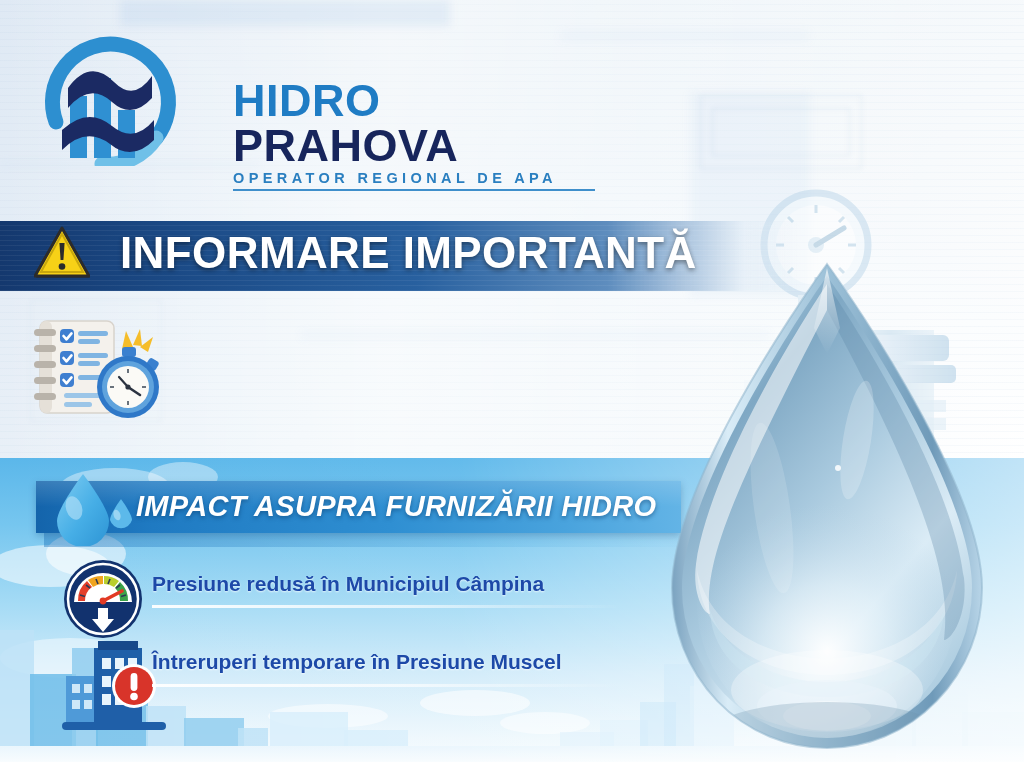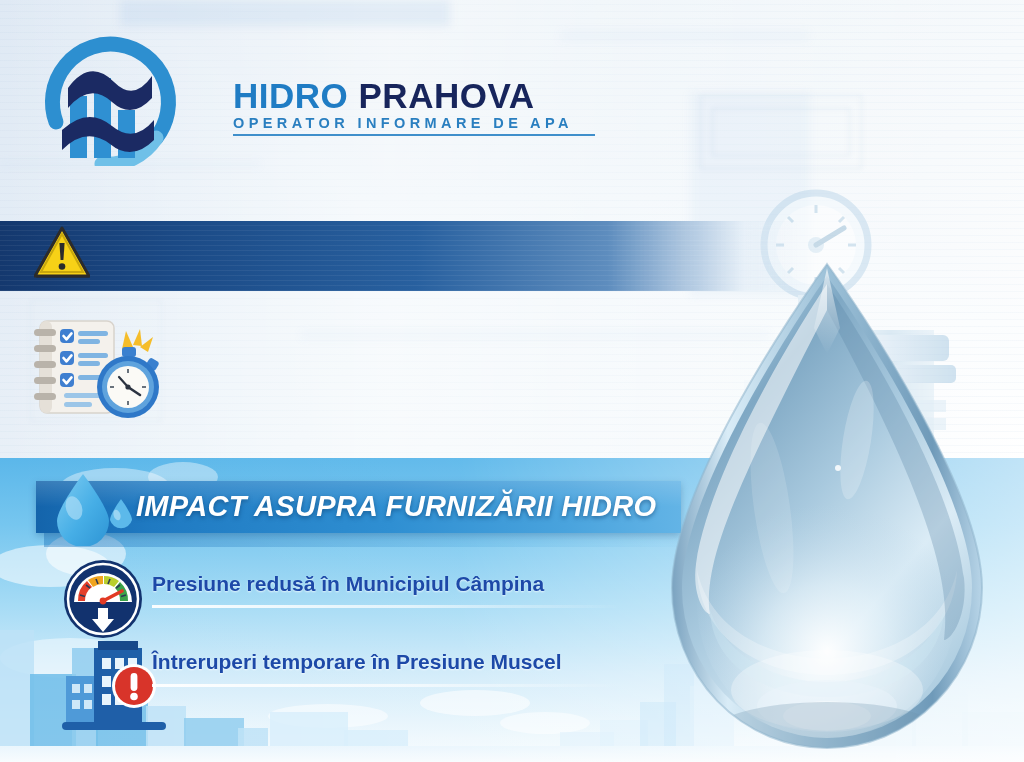--- a/index.html
+++ b/index.html
@@ -46,21 +46,21 @@
   .bld.vl{background:#d8eefb;}
   .ground{
     position:absolute;left:0;bottom:0;width:1024px;height:16px;
     background:linear-gradient(180deg,#eaf6fd 0%,#f8fcfe 100%);
   }
 
   
   .logo{position:absolute;left:38px;top:26px;width:540px;height:140px;}
   .logo-mark{position:absolute;left:0;top:0;width:150px;height:140px;}
   .logo-text{position:absolute;left:195px;top:52px;}
-  .logo-l1{font-size:35px;font-weight:bold;letter-spacing:.5px;line-height:1;}
+  .logo-l1{font-size:45px;font-weight:bold;letter-spacing:.5px;line-height:1;}
   .logo-l1 .hidro{color:#1f7cc4;}
   .logo-l1 .prahova{color:#17255c;}
   .logo-l2{
     font-size:14.5px;font-weight:bold;color:#2a7fc0;letter-spacing:4.4px;
     margin-top:2px;border-bottom:2px solid #3f8fcb;padding-bottom:3px;width:362px;
   }
 
   
   .hdr-banner{
     position:absolute;left:0;top:221px;width:800px;height:70px;
@@ -229,33 +229,34 @@
       <rect x="56" y="52" width="17" height="80" fill="#2f90d2"></rect>
       <rect x="80" y="84" width="17" height="48" fill="#2f90d2"></rect>
       <path d="M30 62 q22 -30 46 -6 q20 20 38 -6 l0 22 q-20 22 -40 4 q-22 -20 -44 6 z" fill="#1b2a63"></path>
       <path d="M24 104 q26 -24 50 -4 q22 18 42 -6 l0 20 q-22 22 -44 4 q-24 -18 -48 6 z" fill="#1b2a63"></path>
     </svg>
     <div class="logo-text">
       <div class="logo-l1">
         <span class="hidro">HIDRO</span>
         <span class="prahova">PRAHOVA</span>
       </div>
-      <div class="logo-l2">OPERATOR INFORMARE DE APA</div>
+      <div class="logo-l2">OPERATOR REGIONAL DE APA</div>
     </div>
   </div>
 
   <div class="hdr-banner"></div>
   <div class="hdr-banner-lines"></div>
   <svg class="warn-tri" viewBox="0 0 56 52">
     <path d="M28 2 L55 50 L1 50 Z" fill="#1a1a1a" opacity=".35" transform="translate(1,2)"></path>
     <path d="M28 2 L55 50 L1 50 Z" fill="#f7d117" stroke="#2b2b2b" stroke-width="3" stroke-linejoin="round"></path>
     <path d="M28 8 L49 46 L7 46 Z" fill="none" stroke="#c8a70d" stroke-width="2"></path>
     <path d="M25.4 17 L30.6 17 L29.4 34 L26.6 34 Z" fill="#2b2b2b"></path>
     <circle cx="28" cy="40.5" r="3.3" fill="#2b2b2b"></circle>
   </svg>
+  <div class="hdr-title">INFORMARE IMPORTANTĂ</div>
 
   <svg class="sched-icon" viewBox="0 0 150 120">
 
     <rect x="22" y="14" width="74" height="92" rx="7" fill="#f4f1ec" stroke="#d8d3cc" stroke-width="1.5"></rect>
     <rect x="22" y="14" width="12" height="92" rx="6" fill="#e5e0d8"></rect>
     <g fill="#b9b3aa">
       <rect x="16" y="22" width="22" height="7" rx="3.5"></rect>
       <rect x="16" y="38" width="22" height="7" rx="3.5"></rect>
       <rect x="16" y="54" width="22" height="7" rx="3.5"></rect>
       <rect x="16" y="70" width="22" height="7" rx="3.5"></rect>

